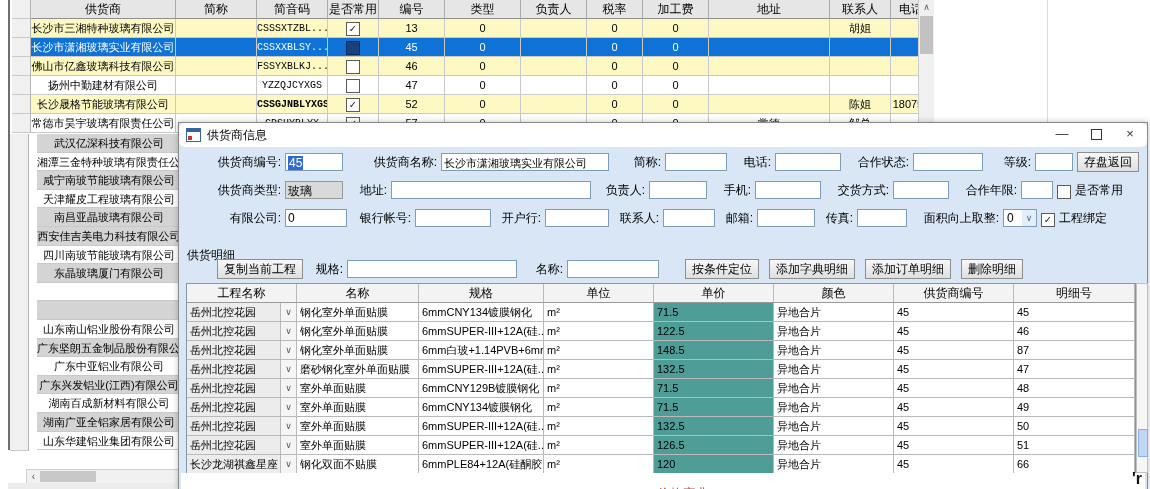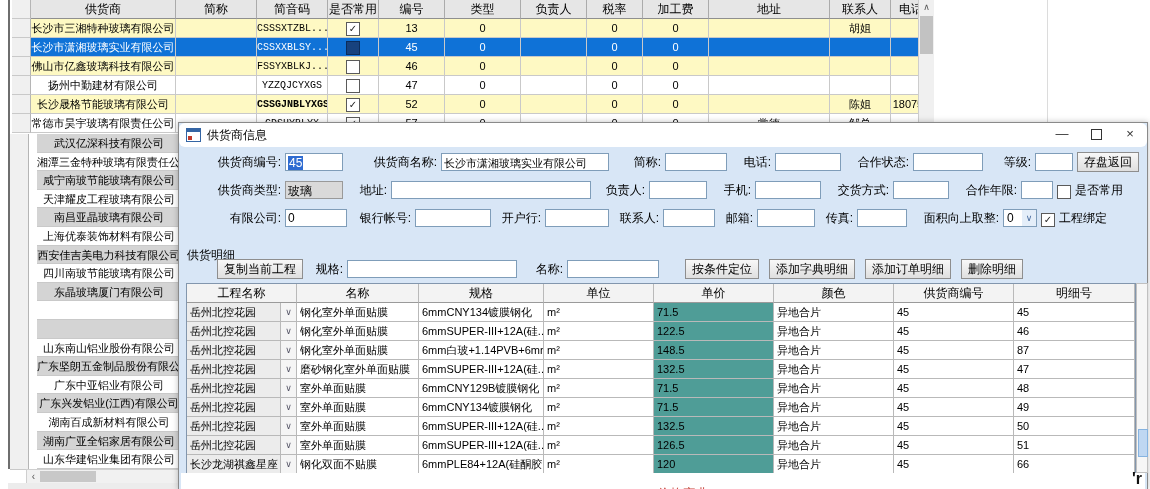--- a/index.html
+++ b/index.html
@@ -216,25 +216,20 @@
       <div class="lrow">
         <div class="rowhead"></div>
         <div class="lcell">天津耀皮工程玻璃有限公司</div>
         <div class="lpad"></div>
       </div>
       <div class="lrow shade">
         <div class="rowhead"></div>
         <div class="lcell">南昌亚晶玻璃有限公司</div>
         <div class="lpad"></div>
       </div>
-      <div class="lrow">
-        <div class="rowhead"></div>
-        <div class="lcell">上海优泰装饰材料有限公司</div>
-        <div class="lpad"></div>
-      </div>
       <div class="lrow shade">
         <div class="rowhead"></div>
         <div class="lcell">西安佳吉美电力科技有限公司</div>
         <div class="lpad"></div>
       </div>
       <div class="lrow">
         <div class="rowhead"></div>
         <div class="lcell">四川南玻节能玻璃有限公司</div>
         <div class="lpad"></div>
       </div>

